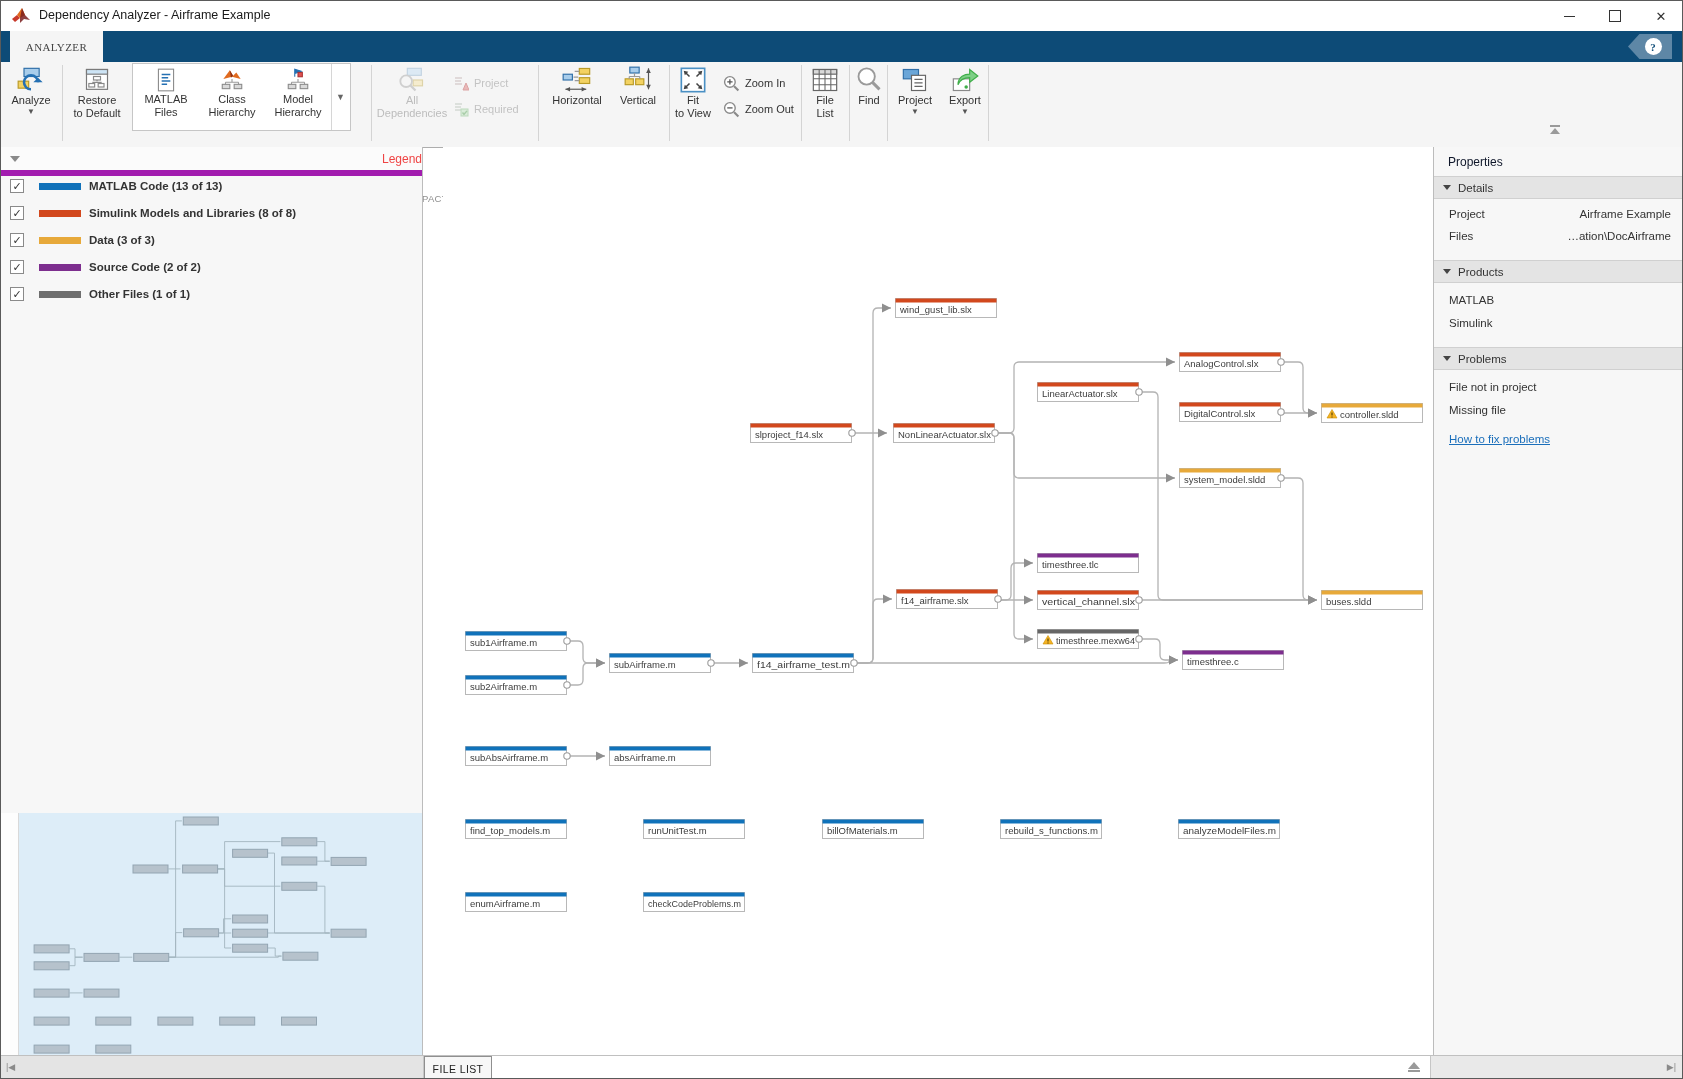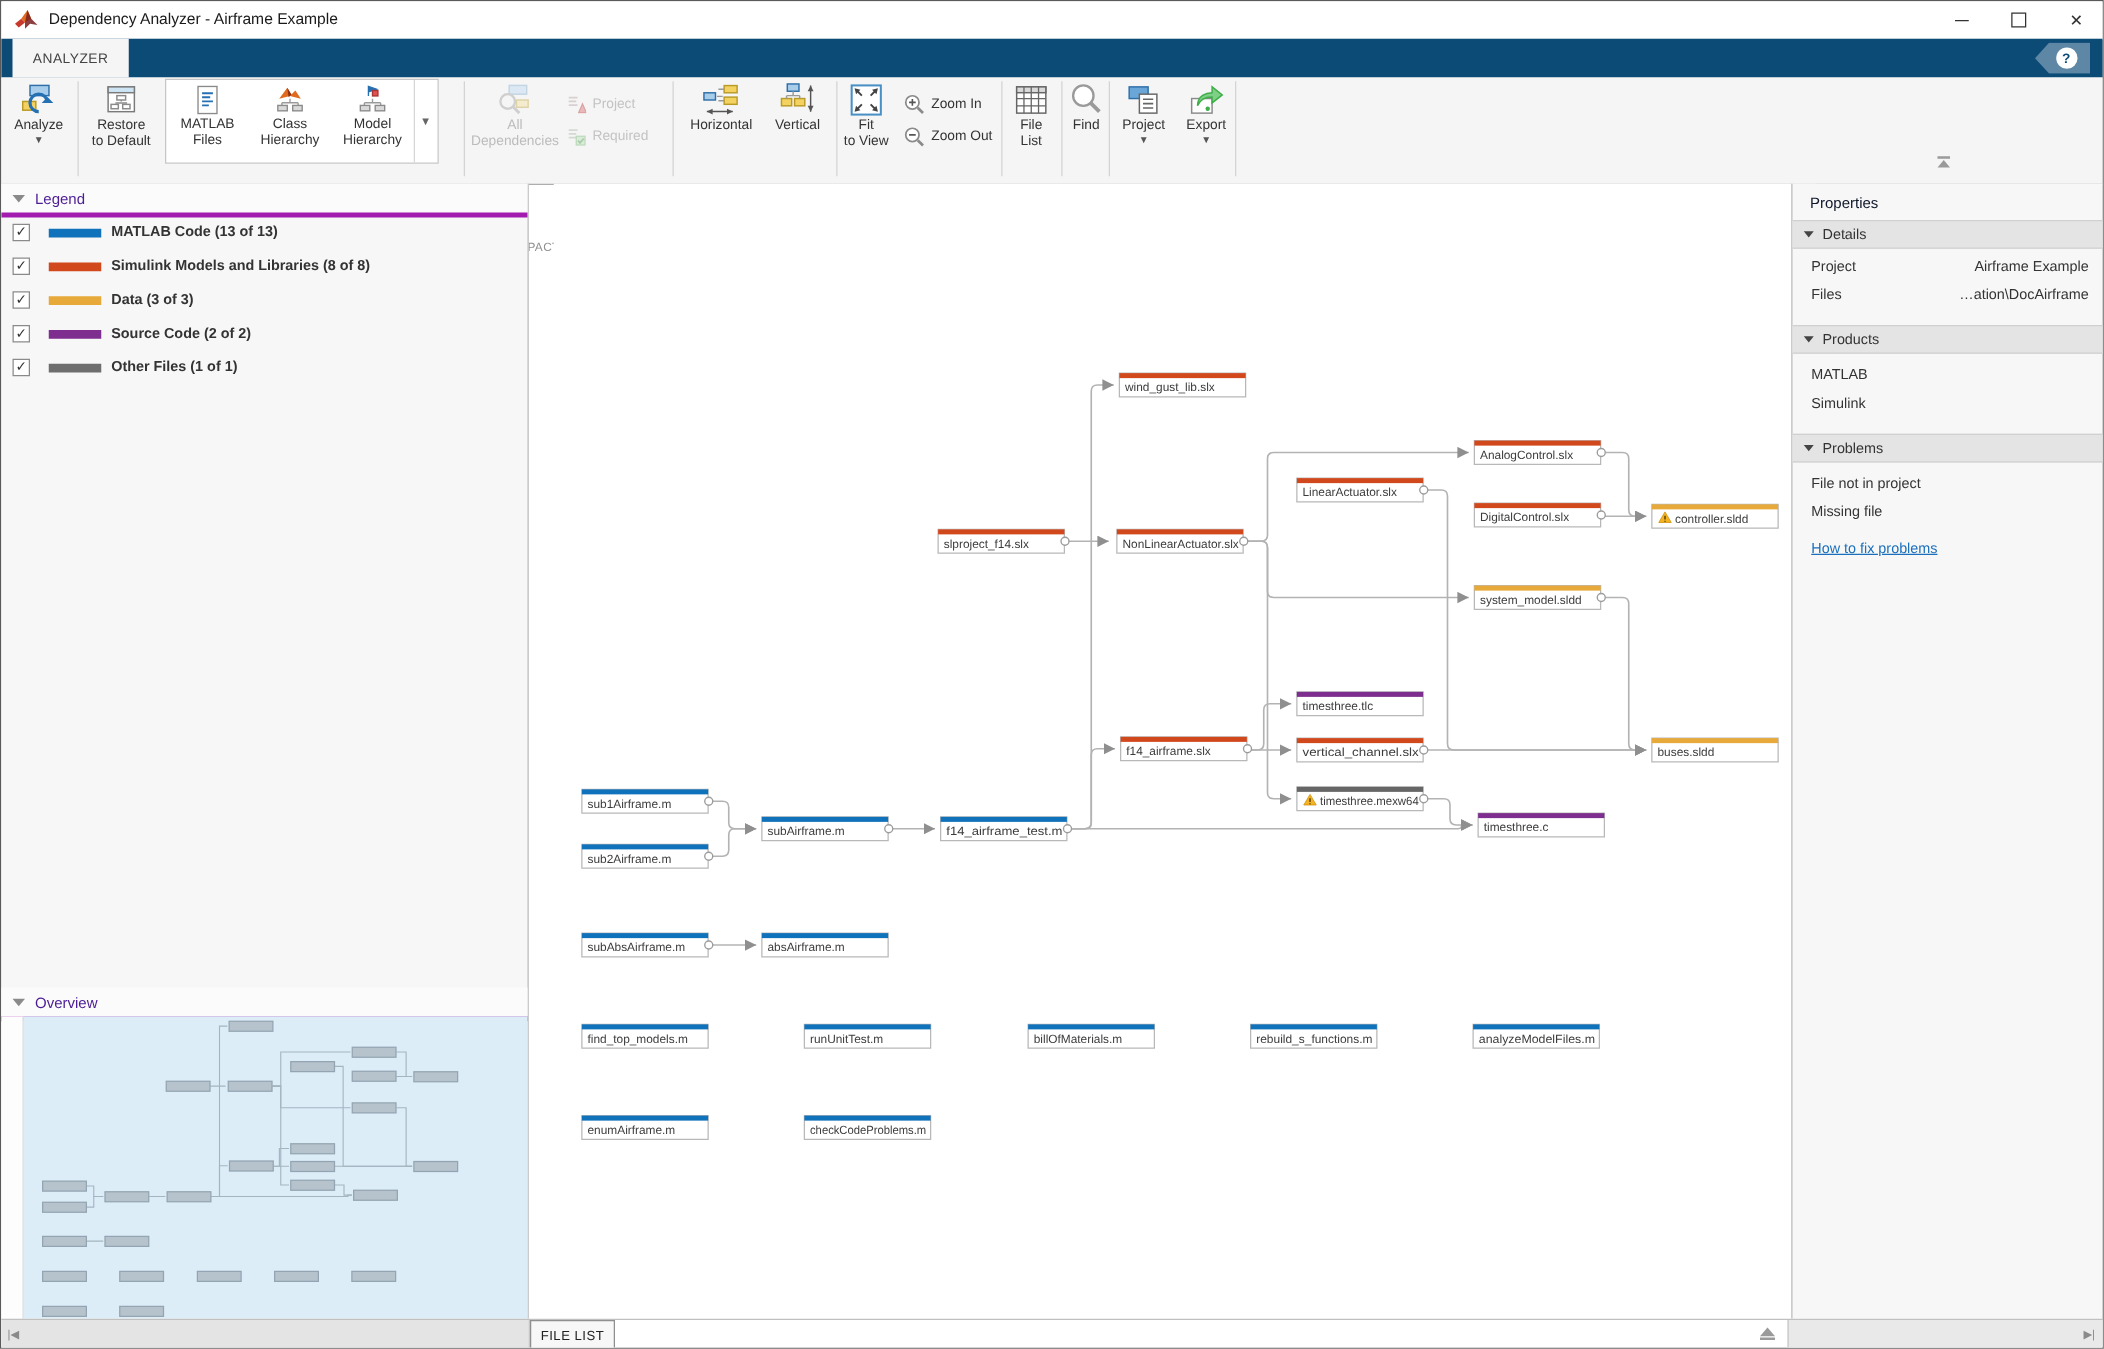--- a/index.html
+++ b/index.html
@@ -11,21 +11,21 @@
   
   #titlebar{left:0;top:0;width:1683px;height:30px;background:#fff;border-bottom:1px solid #e4e4e4;}
   #title-text{left:38px;top:7px;font-size:12.5px;color:#1a1a1a;}
   .winbtn{top:0;width:46px;height:30px;display:flex;align-items:center;justify-content:center;color:#333;}
   #btn-min{left:1545px;}#btn-max{left:1591px;}#btn-close{left:1637px;}
   .glyph-min{width:11px;height:1px;background:#333;}
   .glyph-max{width:10px;height:10px;border:1px solid #333;}
   .glyph-close{font-size:13px;color:#333;line-height:1;}
 
   
-  #tabstrip{left:0;top:30px;width:1683px;height:31px;background:#0d4b77;}
+  #tabstrip{left:0;top:30px;width:1683px;height:31px;background:#0d4b77;font-family:Liberation Serif, serif;}
   #tab-analyzer{left:9px;top:0;width:93px;height:31px;background:#f5f5f5;display:flex;align-items:center;justify-content:center;
      font-size:11px;color:#444;letter-spacing:.4px;}
   #help-btn{left:1627px;top:3px;width:44px;height:25px;background:#5e87a6;
      clip-path:polygon(26% 0,100% 0,100% 100%,26% 100%,0 50%);display:flex;align-items:center;justify-content:center;}
   #help-circle{width:17px;height:17px;border-radius:50%;background:#fff;display:flex;align-items:center;justify-content:center;
      font-size:11px;color:#0d4b77;font-weight:bold;margin-left:6px;}
 
   
   #ribbon{left:0;top:61px;width:1683px;height:85px;background:#f5f5f5;border-bottom:1px solid #adadad;}
   .rsep{top:3px;width:1px;height:76px;background:#d4d4d4;}
@@ -40,22 +40,22 @@
   #gallery{left:131px;top:1px;width:217px;height:66px;background:#fff;border:1px solid #c6c6c6;display:flex;}
   .galbtn{width:66px;display:flex;flex-direction:column;align-items:center;padding-top:3px;}
   .galbtn .blabel{font-size:11px;color:#333;line-height:13px;text-align:center;}
   #gallery-drop{width:17px;border-left:1px solid #d6d6d6;display:flex;align-items:center;justify-content:center;color:#666;font-size:9px;}
   #ribbon-collapse{left:1546px;top:63px;width:16px;height:14px;display:flex;flex-direction:column;align-items:center;gap:1px;}
   #ribbon-collapse .bar{width:10px;height:2px;background:#9a9a9a;}
   #ribbon-collapse .tri{width:0;height:0;border-left:5px solid transparent;border-right:5px solid transparent;border-bottom:6px solid #9a9a9a;}
 
   
   #leftpanel{left:0;top:146px;width:422px;height:908px;background:#f7f7f7;border-right:1px solid #bcbcbc;box-sizing:border-box;}
-  .sechdr{position:absolute;left:0;width:421px;height:23px;background:#fbfbfb;border-bottom:4px solid #a21caf;
-     display:flex;align-items:center;font-size:12px;color:#4c1d95;}
+  .sechdr{position:absolute;left:0;width:421px;height:23px;background:#fbfbfb;border-bottom:6px solid #a21caf;
+     display:flex;align-items:center;font-size:12px;color:#ef4444;justify-content:space-between;}
   .sechdr .tri{width:0;height:0;border-left:5px solid transparent;border-right:5px solid transparent;border-top:6px solid #8a8a8a;
      margin:0 8px 0 9px;}
   .legend-row{position:absolute;left:0;height:20px;display:flex;align-items:center;}
   .cbx{width:12px;height:12px;background:#fff;border:1px solid #8a8a8a;margin-left:9px;
      display:flex;align-items:center;justify-content:center;font-size:11px;color:#333;line-height:1;}
   .swatch{width:42px;height:7px;margin-left:15px;}
   .legend-label{font-size:11.5px;color:#333;margin-left:8px;font-weight:bold;}
   #overview-hdr{top:643px;}
   #overview-gutter{left:0;top:666px;width:18px;height:242px;background:#fdfdfd;border-right:1px solid #d9d9d9;box-sizing:border-box;}
   #minimap{left:18px;top:666px;width:403px;height:242px;background:#ddedf8;}
@@ -334,24 +334,20 @@
       <div class="cbx">✓</div>
       <div class="swatch" style="background: rgb(125, 46, 142);"></div>
       <div class="legend-label">Source Code (2 of 2)</div>
     </div>
     <div class="legend-row" style="top:137px">
       <div class="cbx">✓</div>
       <div class="swatch" style="background: rgb(110, 110, 110);"></div>
       <div class="legend-label">Other Files (1 of 1)</div>
     </div>
 
-    <div id="overview-hdr" class="sechdr">
-      <div class="tri"></div>
-      <span>Overview</span>
-    </div>
     <div id="overview-gutter" class="abs"></div>
     <svg id="minimap" class="abs" viewBox="0 0 403 242">
         <polyline points="149.4,55.9 161.5,55.9" fill="none" stroke="#a3b5c0" stroke-width="0.9"></polyline>
         <polyline points="199.0,55.9 205.6,55.9 205.6,28.6 261.4,28.6" fill="none" stroke="#a3b5c0" stroke-width="0.9"></polyline>
         <polyline points="199.0,55.9 205.6,55.9 205.6,73.2 261.4,73.2" fill="none" stroke="#a3b5c0" stroke-width="0.9"></polyline>
         <polyline points="199.0,55.9 205.6,55.9 205.6,135.0 212.2,135.0" fill="none" stroke="#a3b5c0" stroke-width="0.9"></polyline>
         <polyline points="298.2,28.6 305.9,28.6 305.9,48.2 310.7,48.2" fill="none" stroke="#a3b5c0" stroke-width="0.9"></polyline>
         <polyline points="298.2,48.2 310.7,48.2" fill="none" stroke="#a3b5c0" stroke-width="0.9"></polyline>
         <polyline points="248.9,40.1 255.5,40.1 255.5,120.0 310.7,120.0" fill="none" stroke="#a3b5c0" stroke-width="0.9"></polyline>
         <polyline points="298.2,73.2 305.9,73.2 305.9,120.0 310.7,120.0" fill="none" stroke="#a3b5c0" stroke-width="0.9"></polyline>

